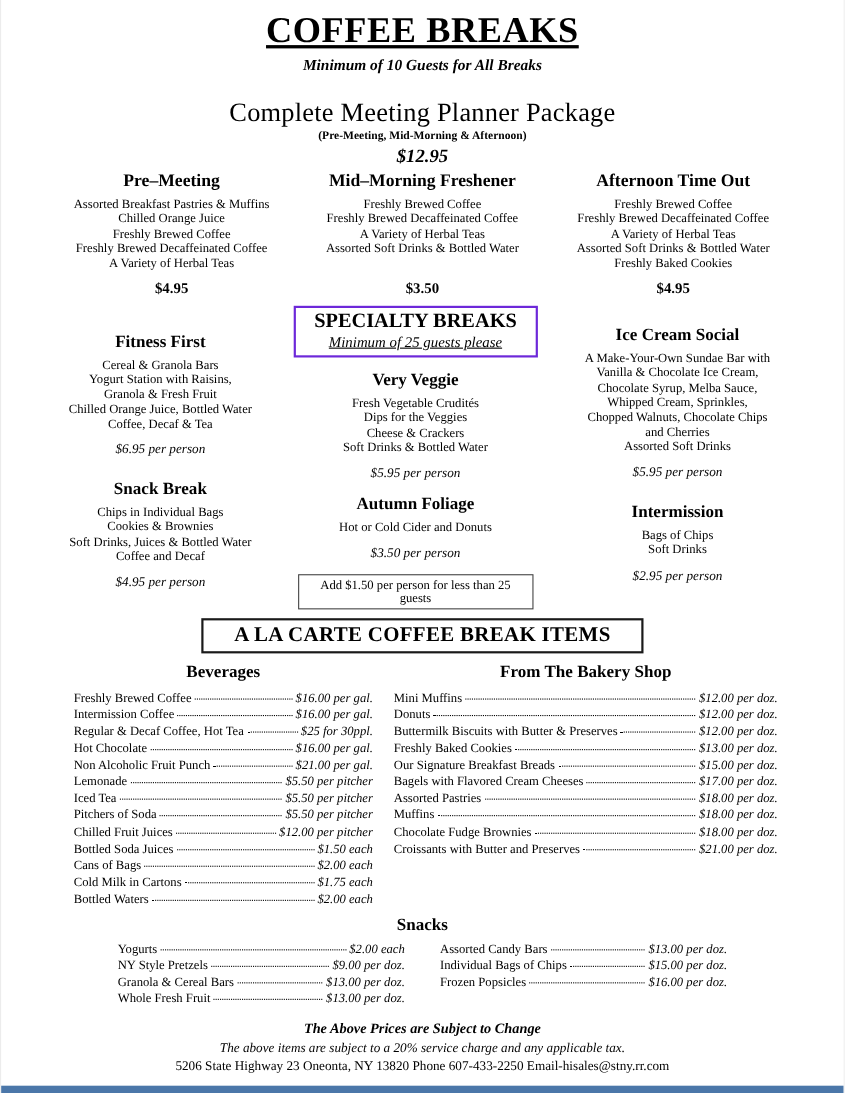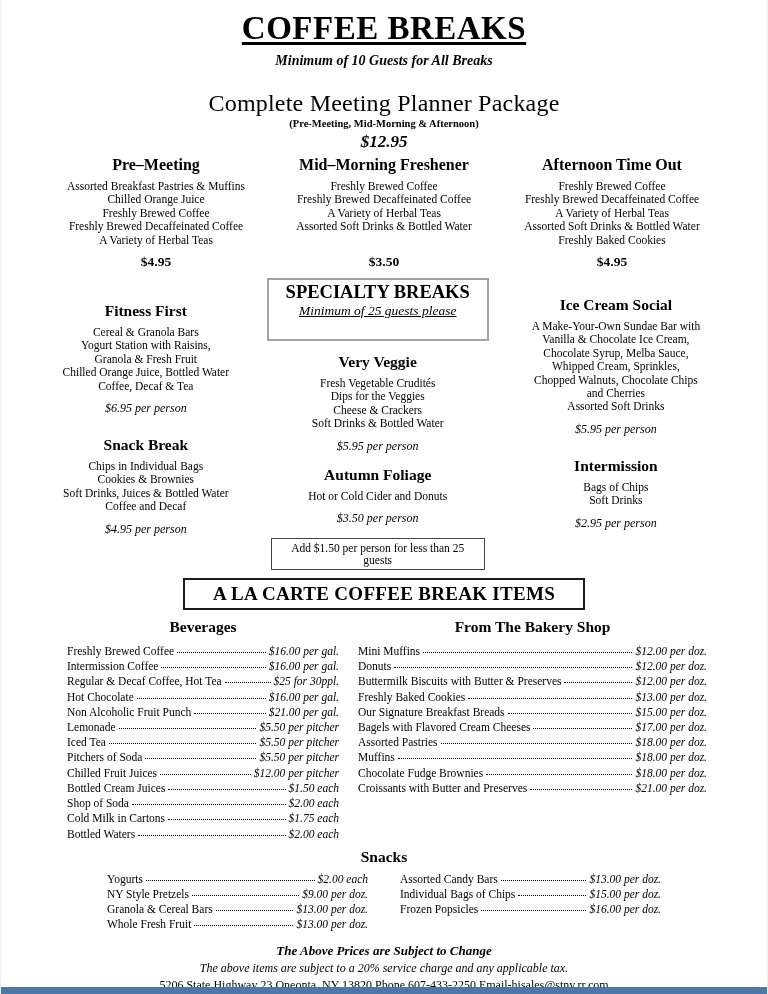--- a/index.html
+++ b/index.html
@@ -22,21 +22,21 @@
 
   
   .planner { display: grid; grid-template-columns: 1fr 1fr 1fr; column-gap: 6px; padding: 4px 44px 0; }
   .pcol { display: flex; flex-direction: column; text-align: center; }
   .pcol h2 { font-size: 16px; font-weight: bold; margin: 0 0 6px; }
   .line { font-size: 11.5px; line-height: 13.4px; }
   .pcol .colprice { font-size: 13.5px; font-weight: bold; margin-top: auto; padding-top: 7px; }
 
   
   .specialty { display: grid; grid-template-columns: 1fr 1.06fr 1.06fr; column-gap: 16px; padding: 8px 40px 0; }
-  .sp-box { border: 2px solid #a3a3a3; text-align: center; padding: 2px 6px 20px; }
+  .sp-box { border: 2px solid #6d28d9; text-align: center; padding: 2px 6px 4px; }
   .sp-box .bt { font-size: 18.5px; font-weight: bold; }
   .sp-box .bs { font-size: 13.5px; font-style: italic; text-decoration: underline; }
   .sp-block { text-align: center; }
   .sp-block h3 { font-size: 15.5px; font-weight: bold; margin: 0 0 6px; }
   .pp { font-size: 12px; font-style: italic; margin-top: 8px; }
   .mt-a { margin-top: 24px; } .mt-b { margin-top: 20px; }
   .mt-c { margin-top: 12px; } .mt-d { margin-top: 18px; }
   .note-box { border: 1px solid #444; font-size: 11.5px; padding: 3px 5px; text-align: center; margin: 12px 4px 0; }
 
   
@@ -248,27 +248,27 @@
             <span class="pr-price">$5.50 per pitcher</span>
           </div>
 
           <div class="price-row">
             <span class="pr-name">Chilled Fruit Juices</span>
             <span class="pr-leader"></span>
             <span class="pr-price">$12.00 per pitcher</span>
           </div>
 
           <div class="price-row">
-            <span class="pr-name">Bottled Cream Juices</span>
+            <span class="pr-name">Bottled Soda Juices</span>
             <span class="pr-leader"></span>
             <span class="pr-price">$1.50 each</span>
           </div>
 
           <div class="price-row">
-            <span class="pr-name">Shop of Soda</span>
+            <span class="pr-name">Cans of Bags</span>
             <span class="pr-leader"></span>
             <span class="pr-price">$2.00 each</span>
           </div>
 
           <div class="price-row">
             <span class="pr-name">Cold Milk in Cartons</span>
             <span class="pr-leader"></span>
             <span class="pr-price">$1.75 each</span>
           </div>
 

